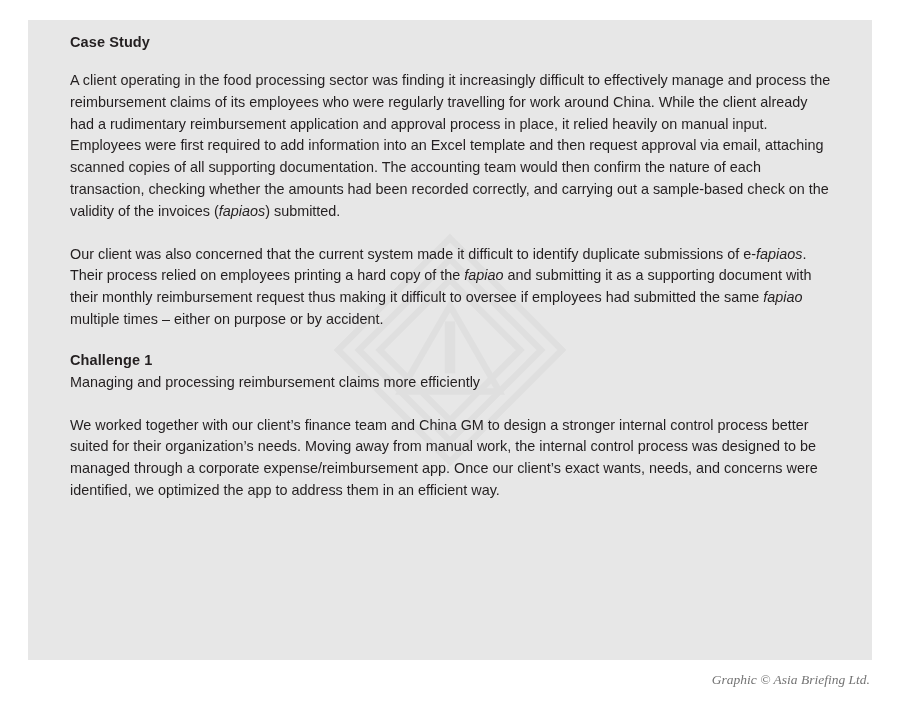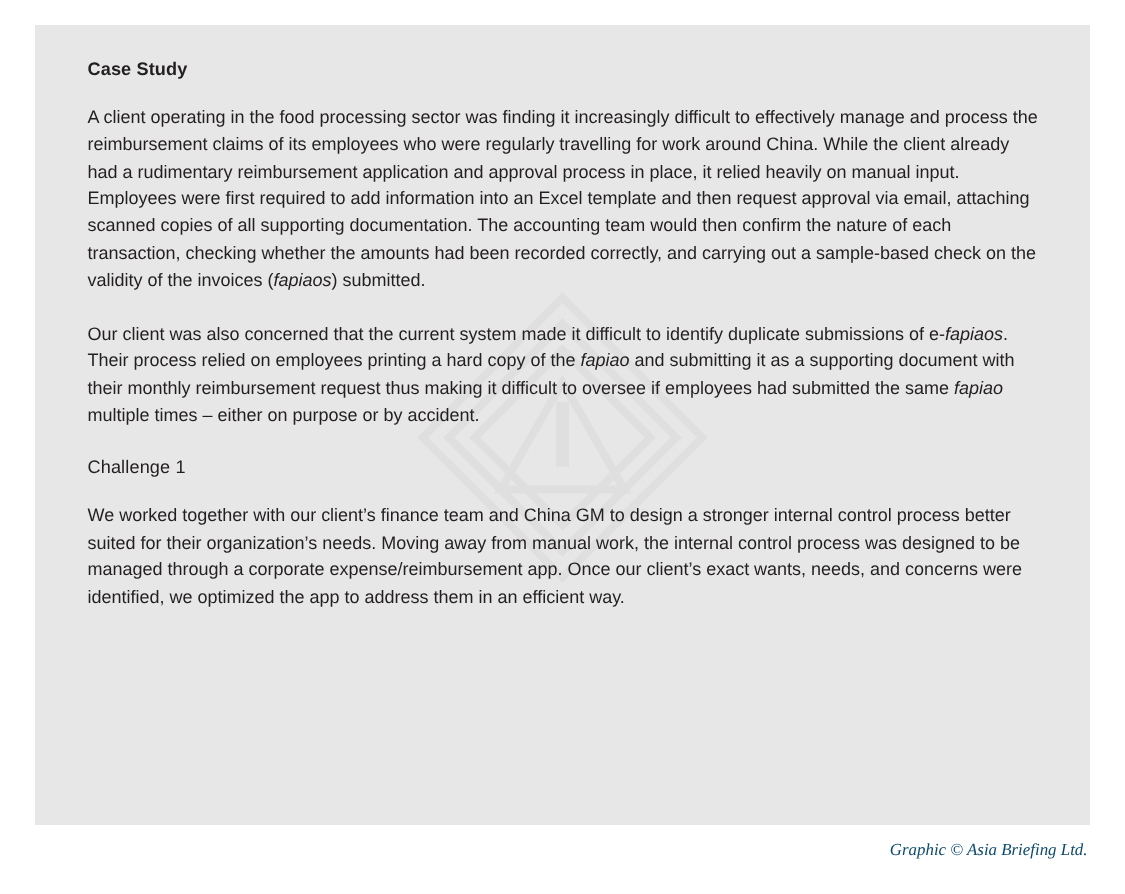--- a/index.html
+++ b/index.html
@@ -40,34 +40,34 @@
     transform: translate(-50%, -50%);
     width: 260px;
     height: 260px;
     opacity: 0.55;
     pointer-events: none;
   }
 
   .content {
     position: relative;
     z-index: 2;
-    padding: 28px 40px 0 42px;
+    padding: 14px 40px 0 42px;
   }
 
   .heading {
     font-size: 14.5px;
     font-weight: bold;
     color: #231f20;
     margin: 0 0 20px 0;
     letter-spacing: 0.1px;
   }
 
   .sub-heading {
     font-size: 14.5px;
-    font-weight: normal;
+    font-weight: bold;
     color: #231f20;
     margin: 0 0 4px 0;
     letter-spacing: 0.1px;
   }
 
   p.body {
     font-size: 14.4px;
     line-height: 21.8px;
     margin: 0 0 21px 0;
     color: #231f20;
@@ -89,21 +89,21 @@
   em.it {
   }
 
   .credit {
     position: absolute;
     right: 30px;
     top: 672px;
     font-family: "Liberation Serif", serif;
     font-style: italic;
     font-size: 13.5px;
-    color: #0c4a6e;
+    color: #737373;
   }
 </style>
 </head>
 <body>
 
 <div class="page">
 
   <div class="card">
 
     <svg class="watermark" viewBox="0 0 200 200" aria-hidden="true">
@@ -127,20 +127,21 @@
       <p class="body">
         <span>A client operating in the food processing sector was finding it increasingly difficult to effectively manage and process the reimbursement claims of its employees who were regularly travelling for work around China. While the client already had a rudimentary reimbursement application and approval process in place, it relied heavily on manual input. Employees were first required to add information into an Excel template and then request approval via email, attaching scanned copies of all supporting documentation. The accounting team would then confirm the nature of each transaction, checking whether the amounts had been recorded correctly, and carrying out a sample-based check on the validity of the invoices (</span><em class="it">fapiaos</em><span>) submitted.</span>
       </p>
 
       <p class="body">
         <span>Our client was also concerned that the current system made it difficult to identify duplicate submissions of e-</span><em class="it">fapiaos</em><span>. Their process relied on employees printing a hard copy of the </span><em class="it">fapiao</em><span> and submitting it as a supporting document with their monthly reimbursement request thus making it difficult to oversee if employees had submitted the same </span><em class="it">fapiao</em><span> multiple times – either on purpose or by accident.</span>
       </p>
 
       <div class="block">
         <div class="sub-heading">Challenge 1</div>
+        <p class="body tight" style="margin-bottom:0">Managing and processing reimbursement claims more efficiently</p>
       </div>
 
 
 
       <p class="body" style="margin-top:21px">We worked together with our client’s finance team and China GM to design a stronger internal control process better suited for their organization’s needs.  Moving away from manual work, the internal control process was designed to be managed through a corporate expense/reimbursement app. Once our client’s exact wants, needs, and concerns were identified, we optimized the app to address them in an efficient way.</p>
 
     </div>
   </div>
 
   <div class="credit">Graphic © Asia Briefing Ltd.</div>

